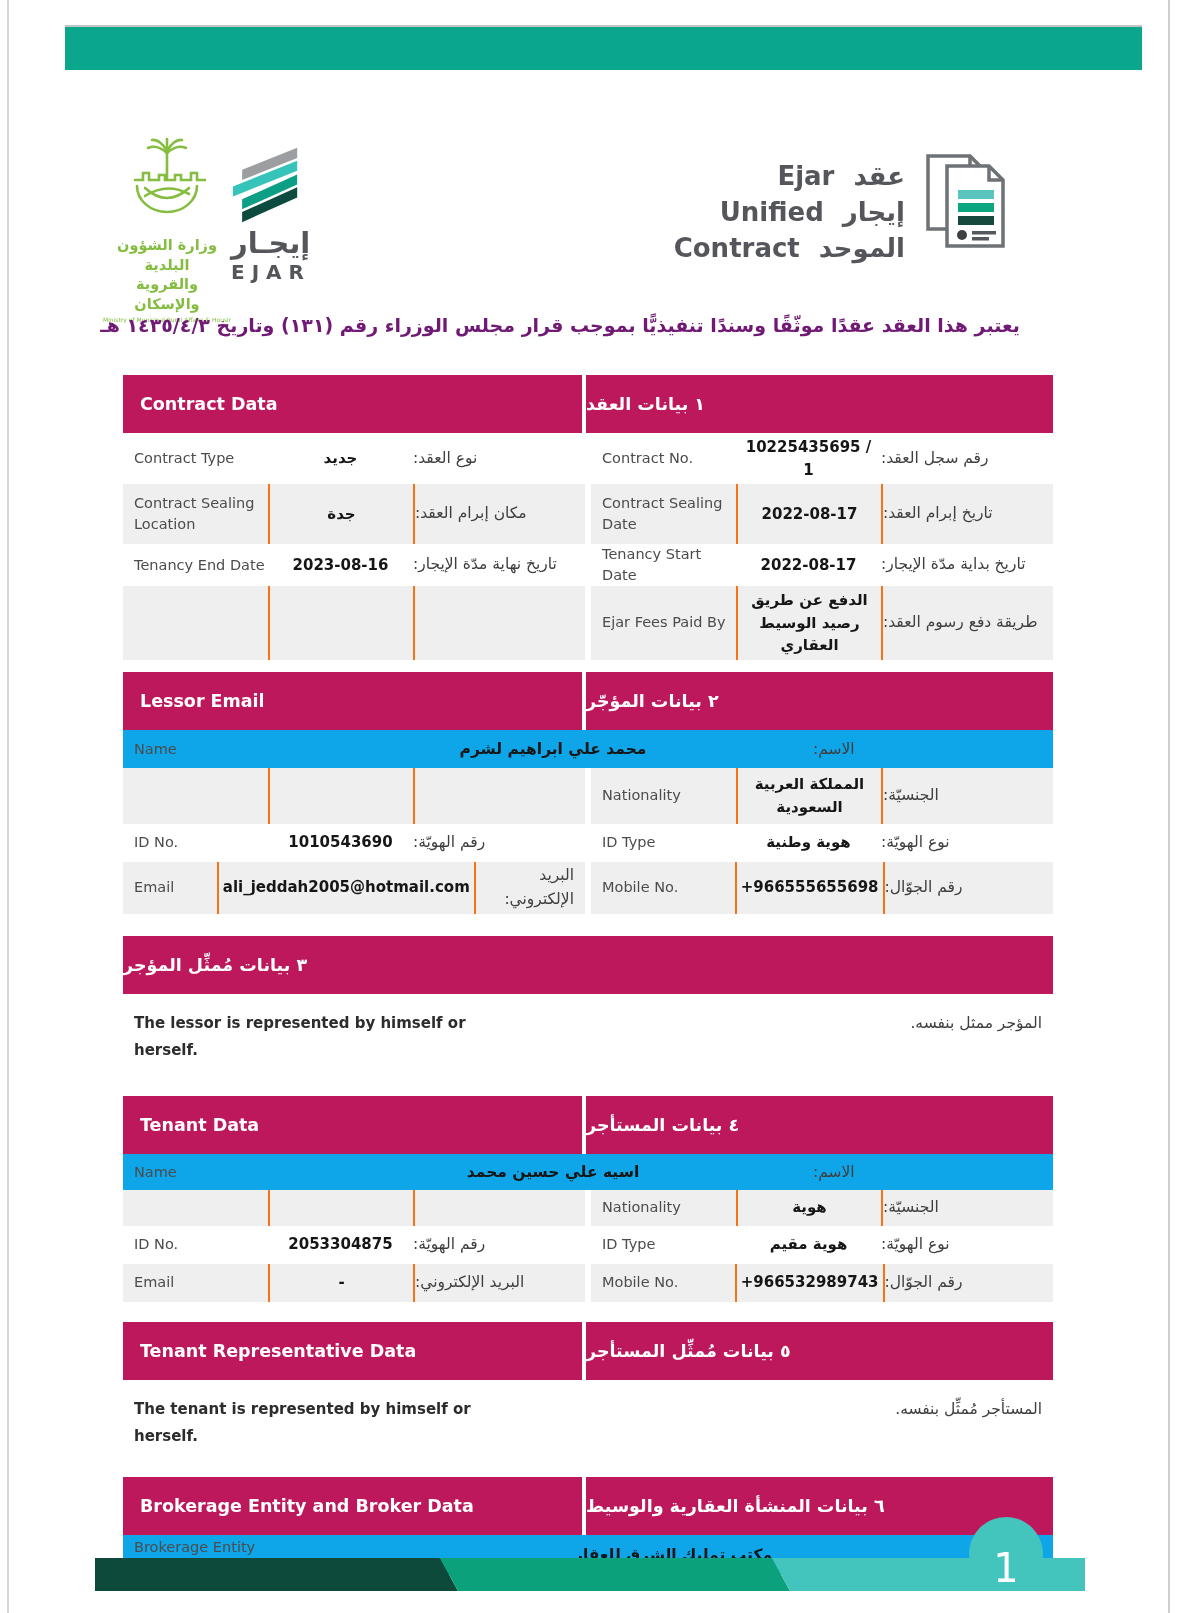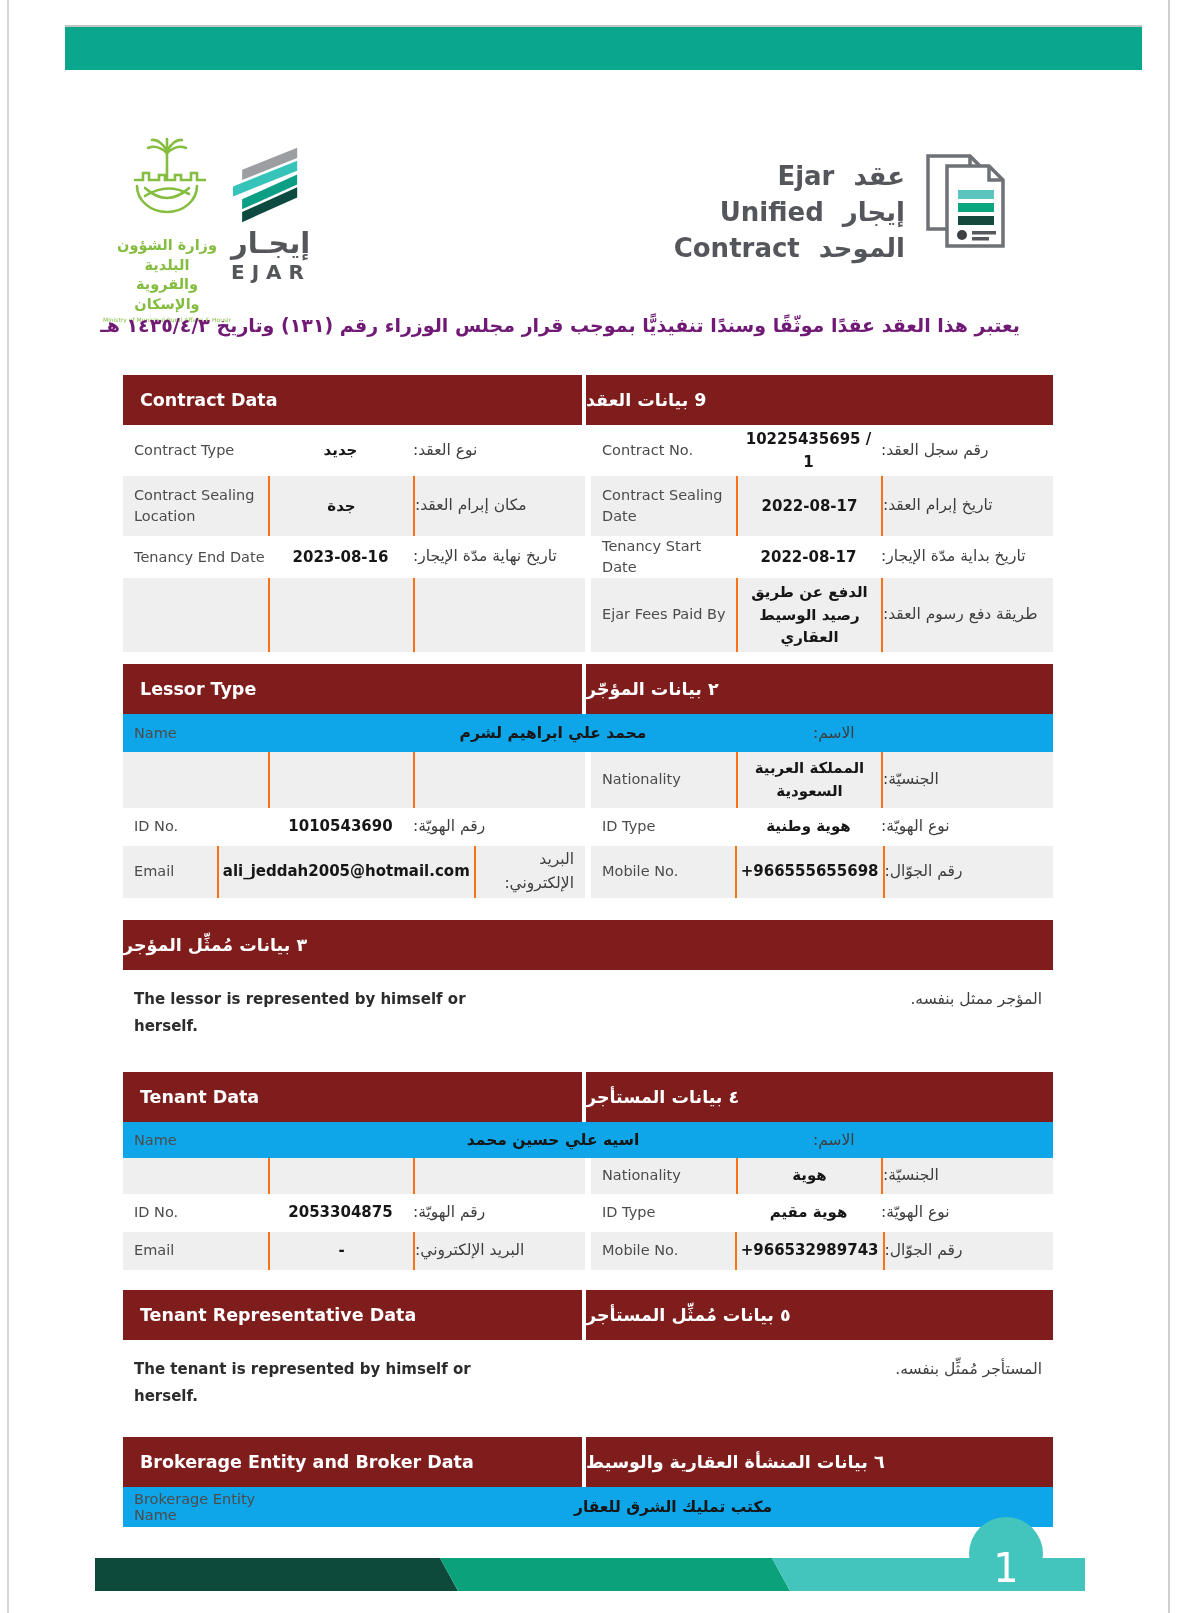--- a/index.html
+++ b/index.html
@@ -27,21 +27,21 @@
   .hdr-title .line .en{margin-right:10px;}
 
   .doc-icon{position:absolute;left:916px;top:148px;}
 
   
   .red-note{position:absolute;left:95px;top:314px;width:930px;text-align:center;
             color:#701a75;font-weight:bold;font-size:19px;direction:rtl;}
 
   
   .content{position:absolute;left:123px;top:375px;width:930px;}
-  .sec-head{display:flex;height:50px;background:#7f1d1d;}
+  .sec-head{display:flex;height:58px;background:#be185d;}
   .sec-head .h-left{width:463px;border-right:4px solid #ffffff;display:flex;align-items:center;
                     padding-left:17px;box-sizing:border-box;}
   .sec-head .h-right{flex:1;display:flex;align-items:center;justify-content:flex-end;
                      padding-right:17px;direction:rtl;box-sizing:border-box;}
   .sec-head span{color:#ffffff;font-weight:bold;font-size:17.5px;}
 
   .t-row{display:flex;}
   .t-row .half{width:462px;display:flex;align-items:stretch;}
   .t-row .half.gap{margin-right:6px;}
   .t-row.alt .half{background:#efefef;}
@@ -148,21 +148,21 @@
 <div class="red-note">يعتبر هذا العقد عقدًا موثّقًا وسندًا تنفيذيًّا بموجب قرار مجلس الوزراء رقم (١٣١) وتاريخ ١٤٣٥/٤/٣ هـ</div>
 
 <div class="content">
 
   <section>
     <div class="sec-head">
       <div class="h-left">
           <span>Contract Data</span>
         </div>
       <div class="h-right">
-          <span>9 بيانات العقد</span>
+          <span>١ بيانات العقد</span>
         </div>
     </div>
     <div class="t-row r40">
       <div class="half gap">
         <span class="en">Contract Type</span>
         <span class="val">جديد</span>
         <span class="ar">نوع العقد:</span>
       </div>
       <div class="half">
         <span class="en">Contract No.</span>
@@ -204,21 +204,21 @@
         <span class="en">Ejar Fees Paid By</span>
         <span class="val">الدفع عن طريق رصيد الوسيط العقاري</span>
         <span class="ar">طريقة دفع رسوم العقد:</span>
       </div>
     </div>
   </section>
 
   <section class="mt12">
     <div class="sec-head">
       <div class="h-left">
-          <span>Lessor Type</span>
+          <span>Lessor Email</span>
         </div>
       <div class="h-right">
           <span>٢ بيانات المؤجّر</span>
         </div>
     </div>
     <div class="t-row full-row r38">
       <span class="en">Name</span>
       <span class="val">محمد علي ابراهيم لشرم</span>
       <span class="ar">الاسم:</span>
     </div>

